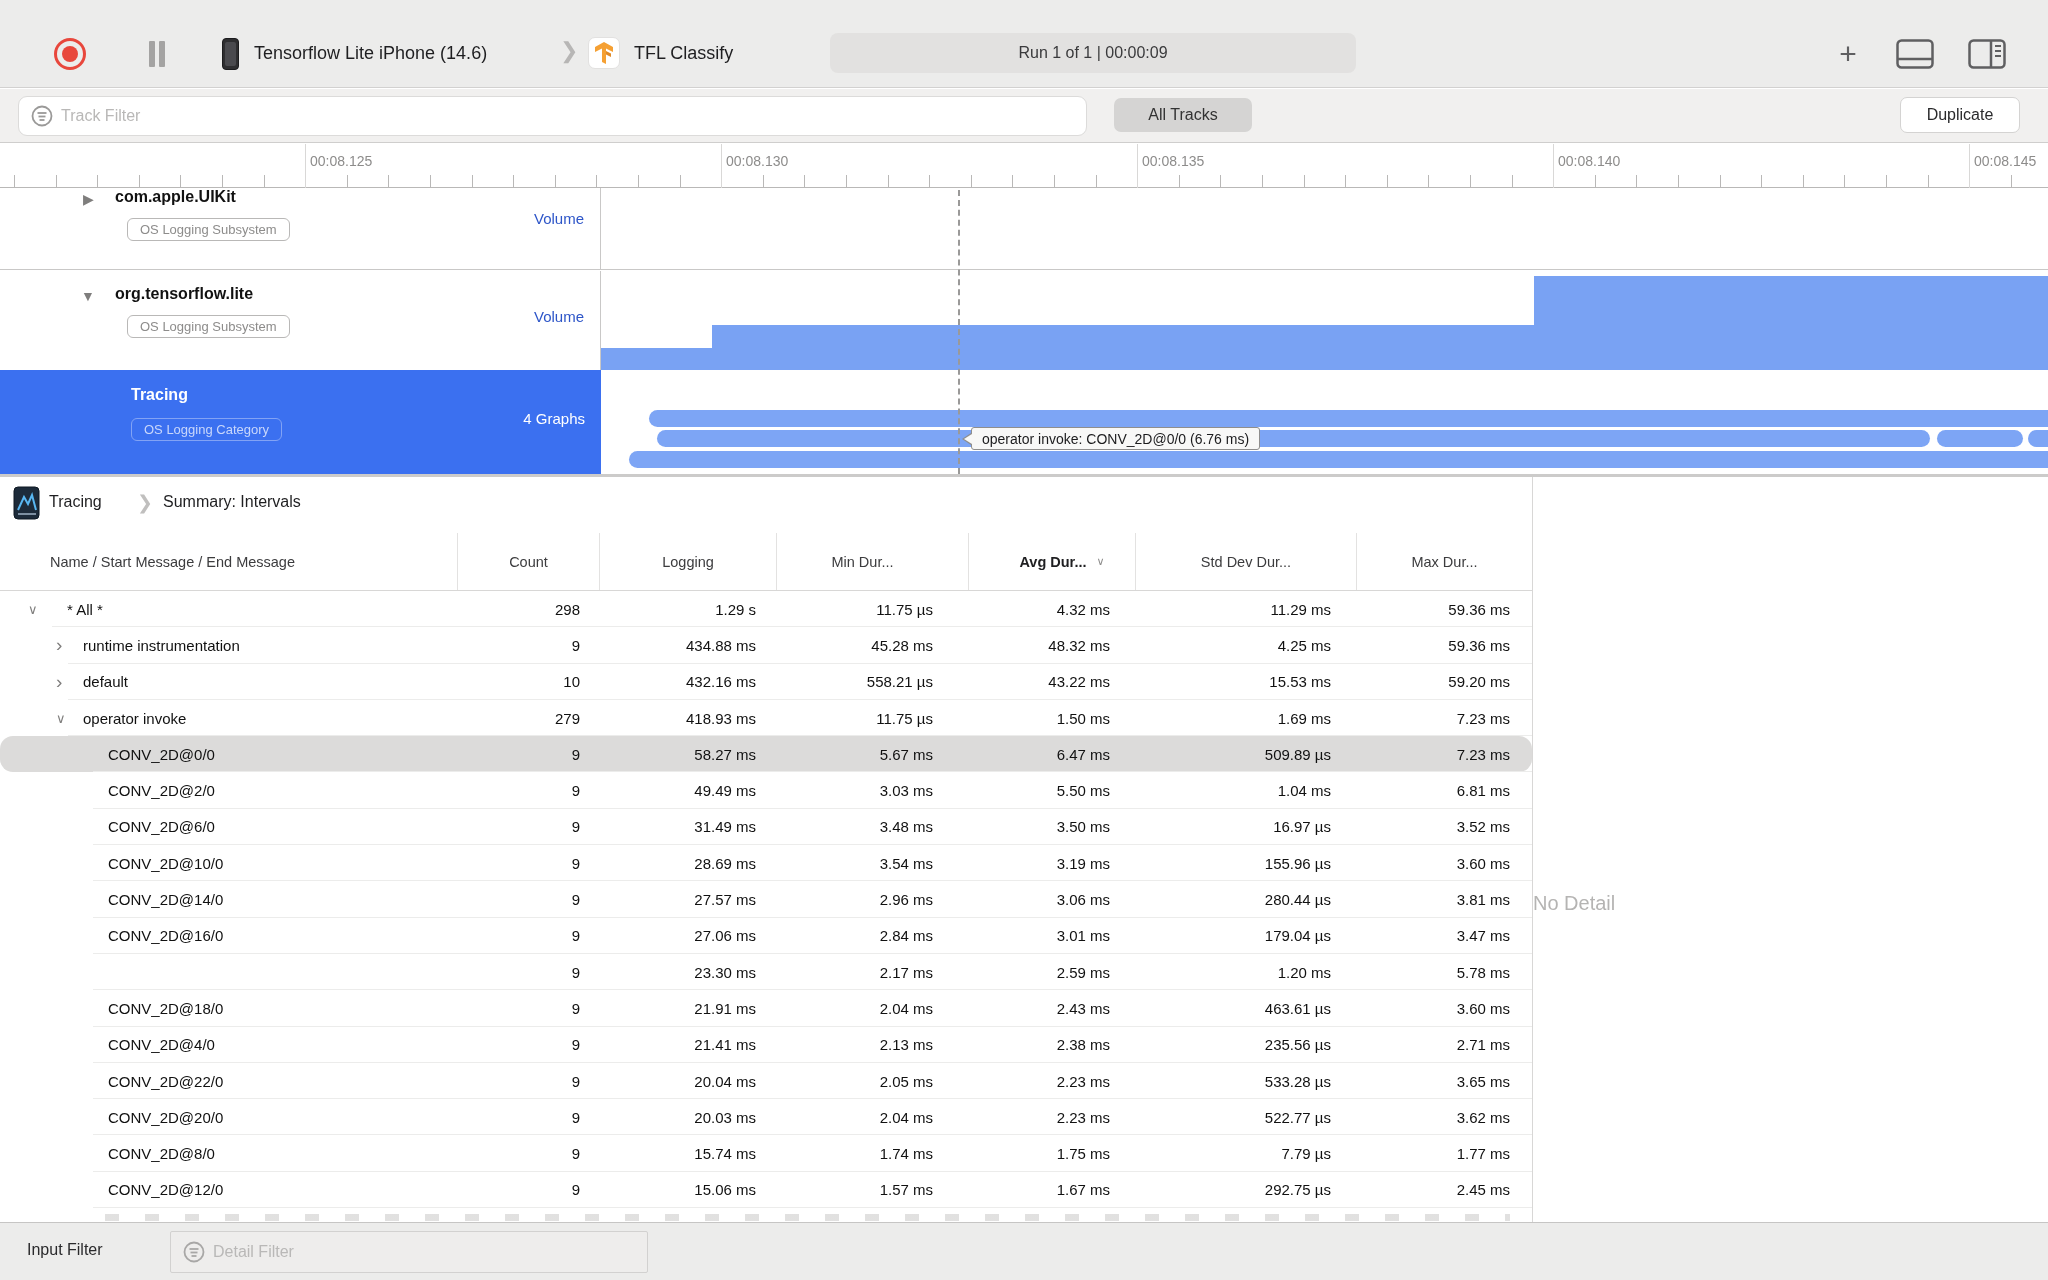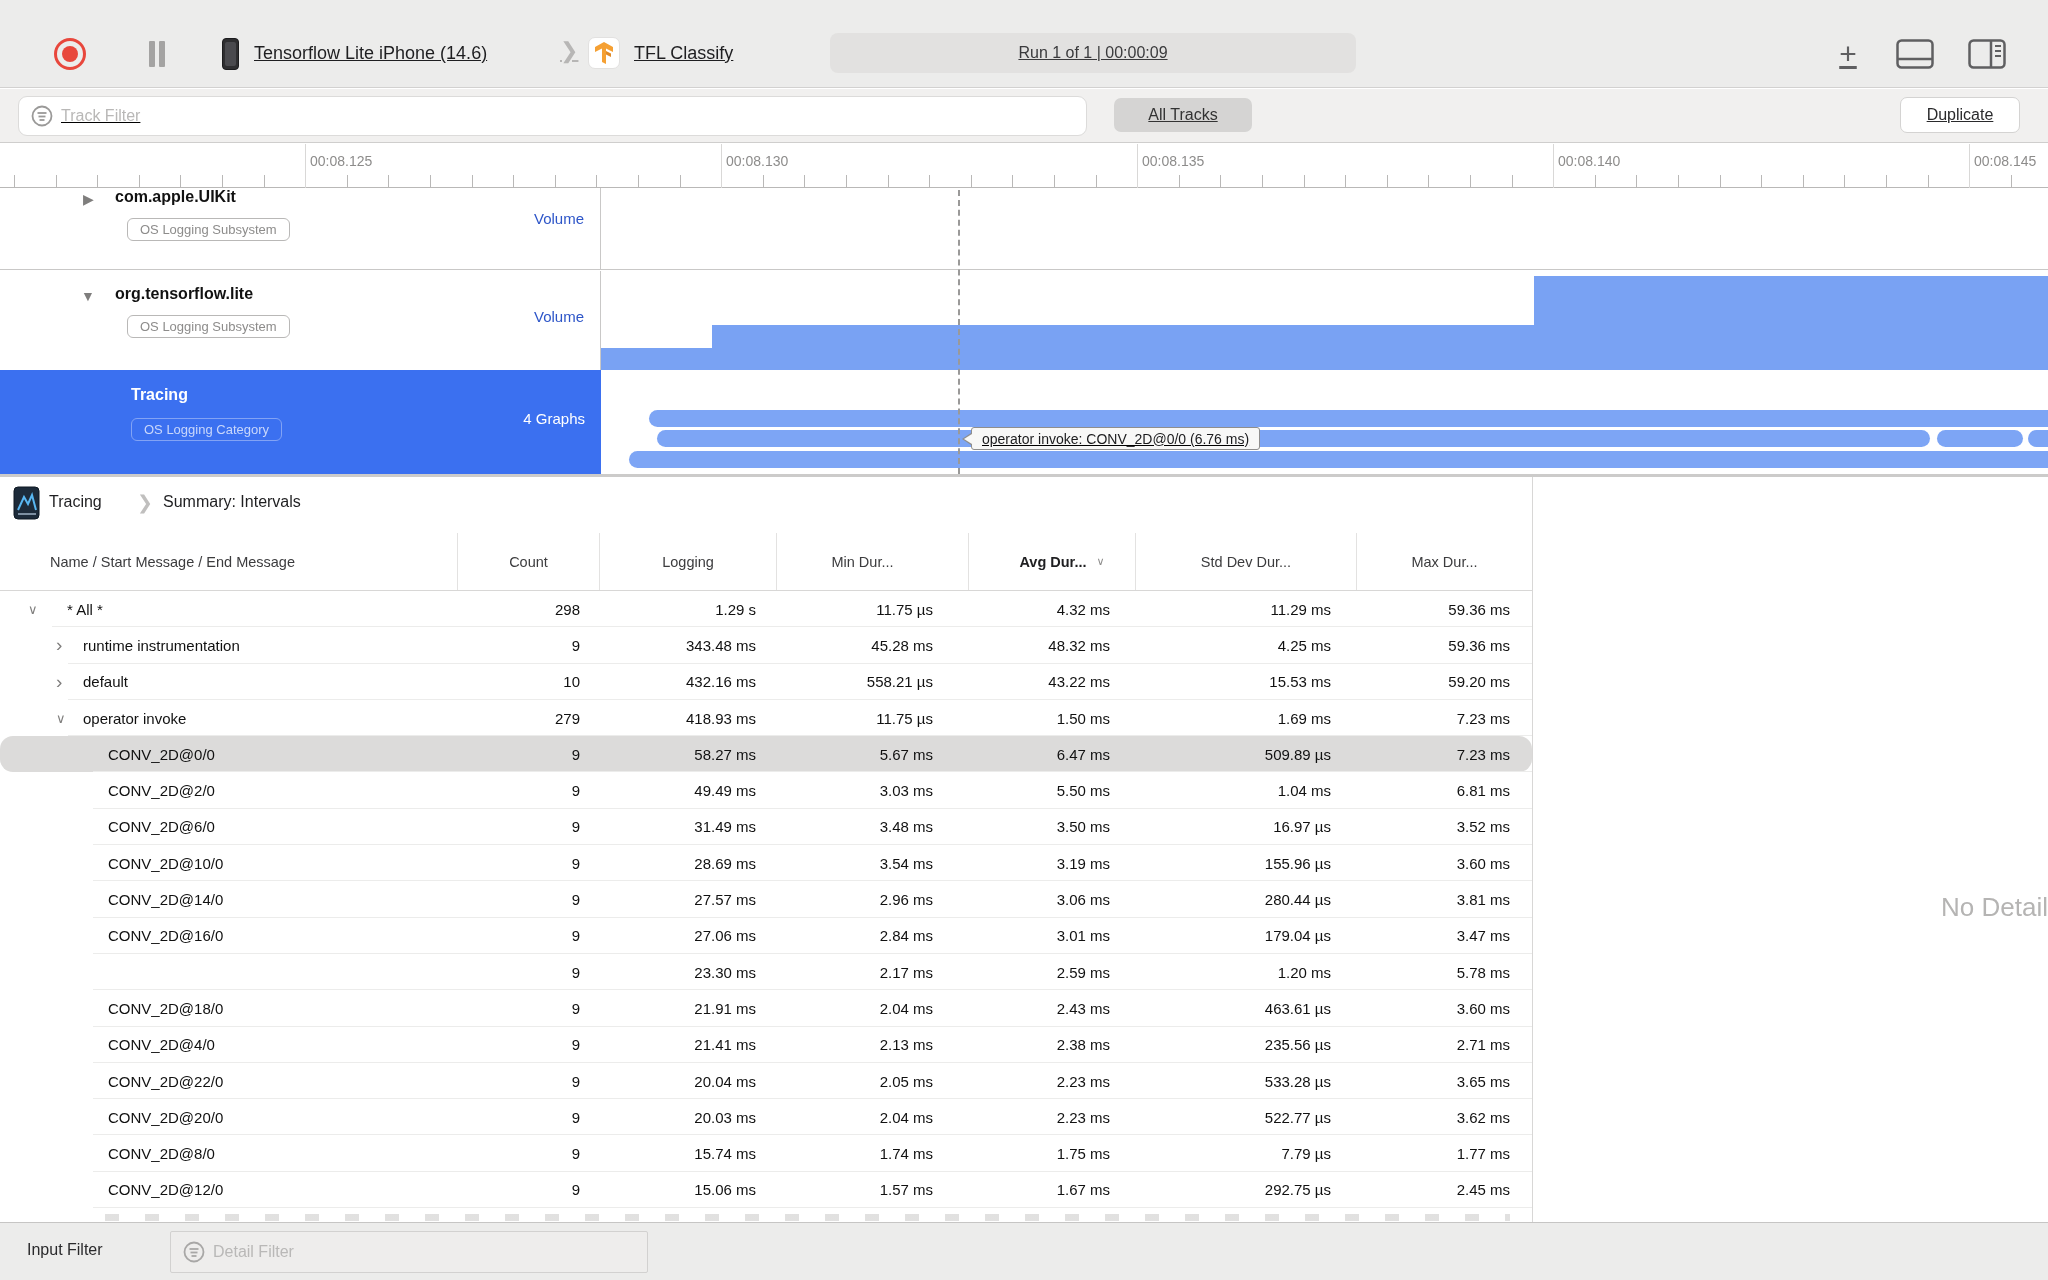--- a/index.html
+++ b/index.html
@@ -1,19 +1,19 @@
 <!DOCTYPE html>
 <html><head>
 <meta charset="utf-8">
 <style>
   * { margin:0; padding:0; box-sizing:border-box; }
   html,body { width:2048px; height:1280px; overflow:hidden; }
   body { font-family:"Liberation Sans", sans-serif; background:#fff; }
   #app { position:relative; width:2048px; height:1280px; background:#fff; }
-  .abs { position:absolute;text-decoration:underline; }
+  .abs { position:absolute; }
 
   
   .toolbar { left:0; top:0; width:2048px; height:88px; background:#ececeb; border-bottom:1px solid #d2d1d0; }
   .rec-btn { left:54px; top:38px; width:32px; height:32px; border:3px solid #e8473c; border-radius:50%; }
   .rec-btn .dot { position:absolute; left:5px; top:5px; width:16px; height:16px; background:#e8473c; border-radius:50%; }
   .pause-btn { left:146px; top:41px; width:22px; height:26px; }
   .pause-btn span { position:absolute; top:0; width:6px; height:26px; background:#a4a3a2; border-radius:1px; }
   .pause-btn span:first-child { left:3px; } .pause-btn span:last-child { left:13px; }
   .phone-icon { left:222px; top:38px; width:17px; height:32px; background:#2e2e30; border-radius:4px; border:1px solid #1c1c1e; }
   .phone-icon::after { content:""; position:absolute; left:2px; top:3px; right:2px; bottom:3px; background:#4a4a4e; border-radius:2px; }
@@ -82,21 +82,21 @@
   .trow { position:relative; width:1532px; height:36.3px; background:#fff; }
   .trow.selected { background:#dcdbda;border-radius:13px; }
   .trow .sep { position:absolute; bottom:0; height:1px; background:#ececeb; right:0; }
   .cell { position:absolute; top:0; height:100%; display:flex; align-items:center; font-size:15px; color:#111; white-space:nowrap; }
   .cell.num { justify-content:flex-end; }
   .row-chev { position:absolute; top:0; height:100%; display:flex; align-items:center; font-size:13px; color:#7f7e7d; }
   .clipped-row { position:absolute; left:105px; top:737px; width:1405px; height:7px;
      background:repeating-linear-gradient(90deg,#c9c8c7 0 14px,transparent 14px 40px); opacity:.55; }
 
   .right-panel { position:absolute; left:1532px; top:0; width:516px; height:745px; background:#fff; border-left:1px solid #d8d7d6; }
-  .no-detail { position:absolute; left:0; top:415px; width:100%; text-align:right; font-size:26px; color:#b5b4b3; }
+  .no-detail { position:absolute; left:0; top:415px; width:100%; text-align:left; font-size:20px; color:#b5b4b3; }
 
   
   .footer { left:0; top:1222px; width:2048px; height:58px; background:#ececeb; border-top:1px solid #c6c5c4; }
   .footer-label { position:absolute; left:27px; top:18px; font-size:16px; color:#2a2a2c; }
   .detail-filter { position:absolute; left:170px; top:8px; width:478px; height:42px; border:1px solid #d2d1d0; border-radius:2px; display:flex; align-items:center; background:#eeedec; }
 </style>
 </head>
 <body>
 
 <div id="app">
@@ -321,21 +321,21 @@
           <div class="cell num" style="left: 776px; width: 157px;">11.75 µs</div>
           <div class="cell num" style="left: 948px; width: 162px;">4.32 ms</div>
           <div class="cell num" style="left: 1135px; width: 196px;">11.29 ms</div>
           <div class="cell num" style="left: 1356px; width: 154px;">59.36 ms</div>
           <div class="sep" style="left: 52px;"></div>
         </div>
         <div class="trow">
           <div class="row-chev" style="left: 56px; width: 20px; font-size: 19px;">›</div>
           <div class="cell" style="left: 83px; width: 374px;">runtime instrumentation</div>
           <div class="cell num" style="left: 457px; width: 123px;">9</div>
-          <div class="cell num" style="left: 599px; width: 157px;">343.48 ms</div>
+          <div class="cell num" style="left: 599px; width: 157px;">434.88 ms</div>
           <div class="cell num" style="left: 776px; width: 157px;">45.28 ms</div>
           <div class="cell num" style="left: 948px; width: 162px;">48.32 ms</div>
           <div class="cell num" style="left: 1135px; width: 196px;">4.25 ms</div>
           <div class="cell num" style="left: 1356px; width: 154px;">59.36 ms</div>
           <div class="sep" style="left: 68px;"></div>
         </div>
         <div class="trow">
           <div class="row-chev" style="left: 56px; width: 20px; font-size: 19px;">›</div>
           <div class="cell" style="left: 83px; width: 374px;">default</div>
           <div class="cell num" style="left: 457px; width: 123px;">10</div>

